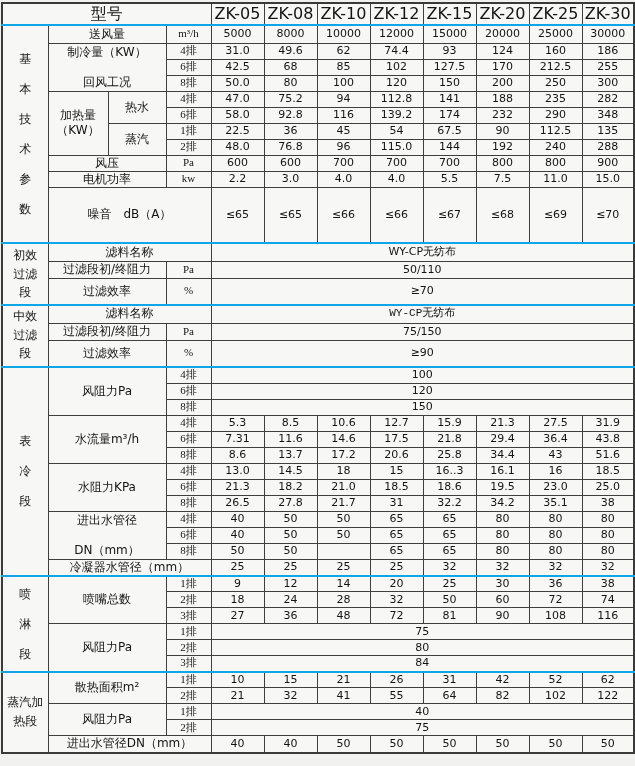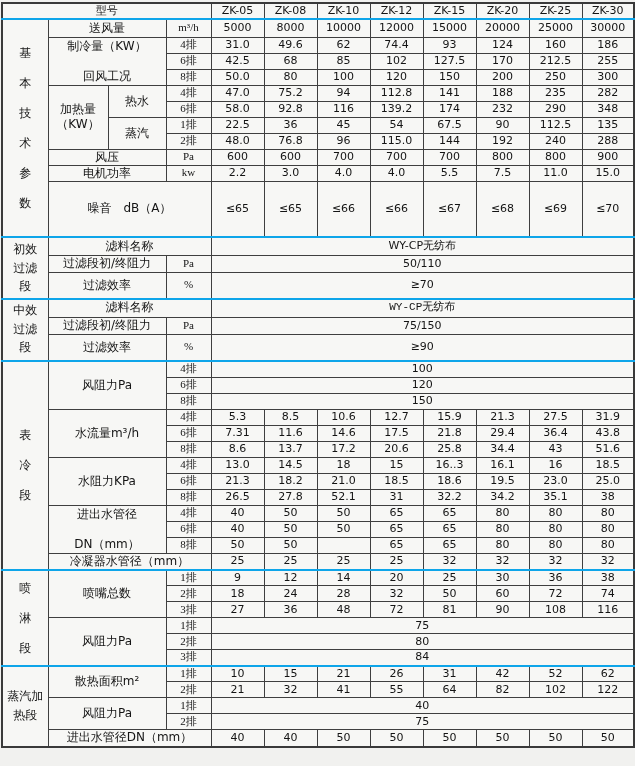--- a/index.html
+++ b/index.html
@@ -27,21 +27,21 @@
     border: 1px solid #3f3f3f;
     text-align: center;
     vertical-align: middle;
     font-size: 11px;
     line-height: 1.25;
     padding: 0 1px;
     overflow: hidden;
     white-space: pre-line;
   }
   td.lbl { font-size: 12px; }
-  td.hdr { font-size: 11px; text-align: center; }
+  td.hdr { font-size: 16px; text-align: center; }
   td.unit { font-size: 11px; font-family: Liberation Serif, serif; }
   td.cat {
     font-size: 12px;
     line-height: 1.55;
     padding: 0;
   }
   td.cat.sp { line-height: 2.5; }
   tr.sec td { border-top: 2px solid #0ea5e9; }
 </style>
 </head>
@@ -316,21 +316,21 @@
           <td>18.5</td>
           <td>18.6</td>
           <td>19.5</td>
           <td>23.0</td>
           <td>25.0</td>
         </tr>
         <tr style="height: 16px;">
           <td class="unit">8排</td>
           <td>26.5</td>
           <td>27.8</td>
-          <td>52.1</td>
+          <td>21.7</td>
           <td>31</td>
           <td>32.2</td>
           <td>34.2</td>
           <td>35.1</td>
           <td>38</td>
         </tr>
         <tr style="height: 16px;">
           <td colspan="2" rowspan="3" class="lbl">进出水管径
 
 DN（mm）</td>

